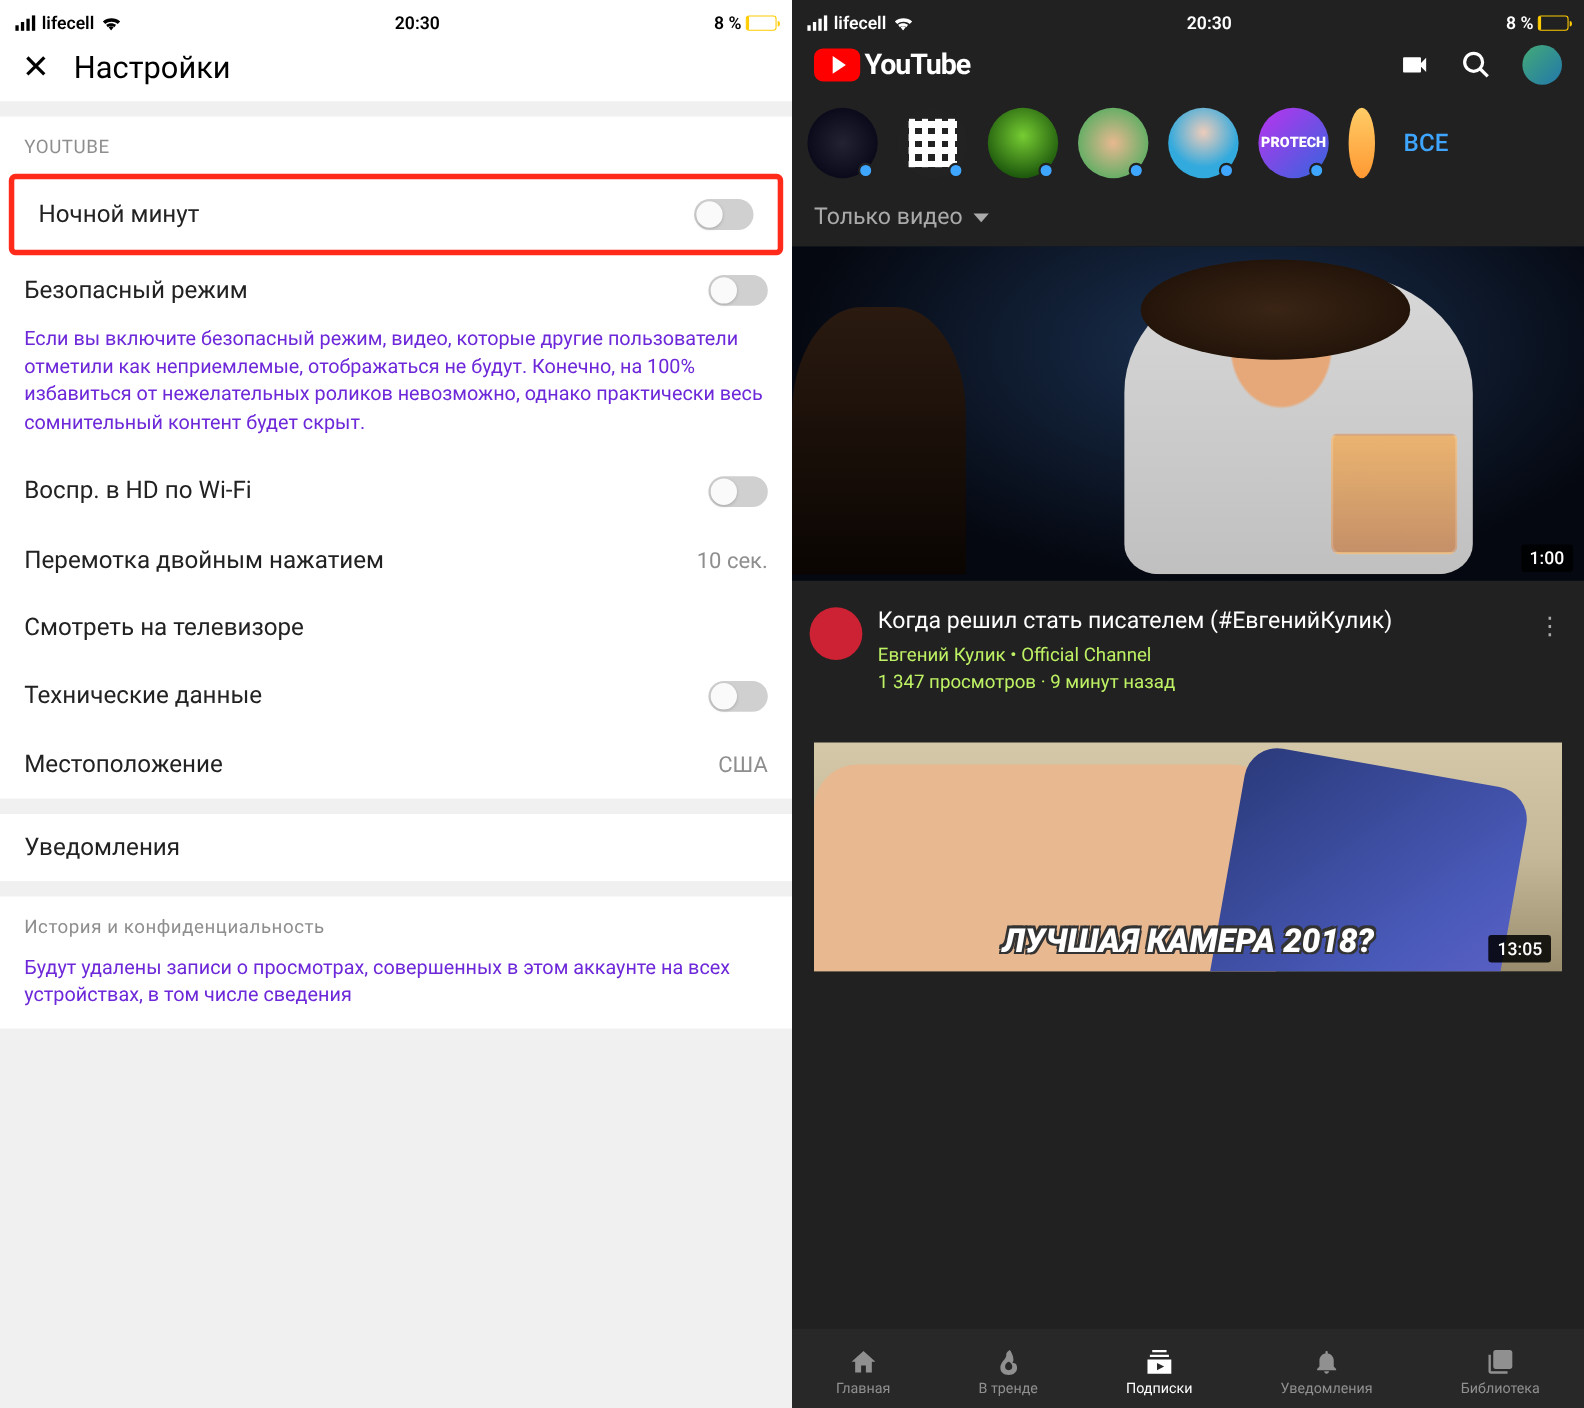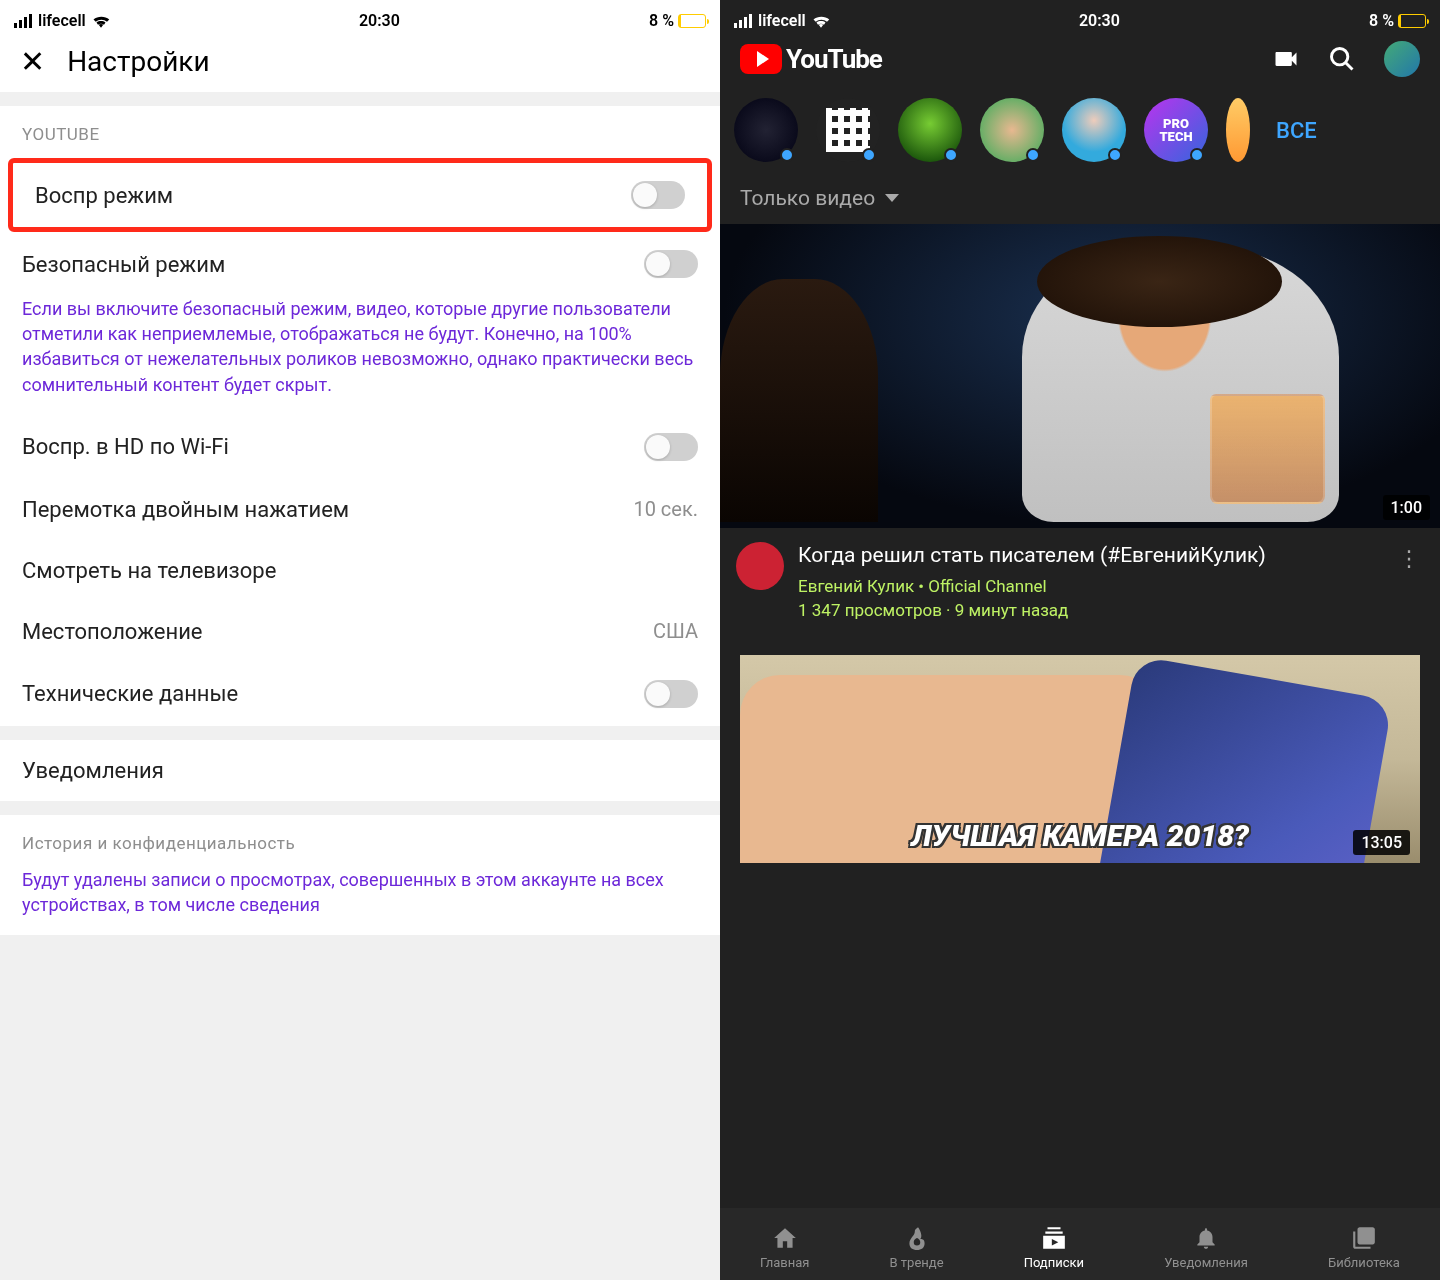--- a/index.html
+++ b/index.html
@@ -46,21 +46,21 @@
 .avatar{width:36px;height:36px;border-radius:50%;background:linear-gradient(135deg,#4a7,#27a);cursor:pointer;}
 .channels-strip{display:flex;padding:10px 14px;gap:18px;overflow:hidden;align-items:center;}
 .channel-av{width:64px;height:64px;border-radius:50%;position:relative;flex-shrink:0;cursor:pointer;}
 .ch-dot{width:14px;height:14px;background:#3ea6ff;border:2px solid #212121;border-radius:50%;position:absolute;bottom:0;right:4px;}
 .ch-all{color:#3ea6ff;font-size:22px;font-weight:500;padding:0 8px;cursor:pointer;}
 .filter-bar{padding:14px 20px;display:flex;align-items:center;gap:10px;color:#aaa;font-size:21px;cursor:pointer;}
 .chevron-down{width:0;height:0;border-left:7px solid transparent;border-right:7px solid transparent;border-top:8px solid #aaa;}
 .video-card{margin-bottom:18px;}
 .thumb{width:100%;height:304px;background:#0a1520;position:relative;overflow:hidden;}
 .duration{position:absolute;bottom:8px;right:10px;background:rgba(0,0,0,0.85);color:#fff;padding:3px 8px;border-radius:3px;font-size:16px;font-weight:500;}
-.video-meta{display:flex;padding:14px 16px;gap:14px;position:relative;justify-content:space-between;}
+.video-meta{display:flex;padding:24px 16px;gap:14px;position:relative;justify-content:space-between;}
 .ch-small{width:48px;height:48px;border-radius:50%;background:#c23;flex-shrink:0;}
 .video-info{flex:1;}
 .video-title{font-size:21px;color:#fff;line-height:1.3;margin-bottom:6px;}
 .video-sub{font-size:17px;color:#bef264;line-height:1.4;}
 .more-dots{color:#aaa;font-size:22px;cursor:pointer;padding:4px;}
 .thumb2{width:100%;height:208px;background:linear-gradient(180deg,#d4c8a8 0%,#c4b898 50%,#9a8d6d 100%);position:relative;overflow:hidden;margin:0 20px;width:calc(100% - 40px);}
 .phone-shape{position:absolute;right:60px;top:20px;width:260px;height:400px;background:linear-gradient(135deg,#2a3a7a 0%,#4a5aba 50%,#7a6ada 100%);border-radius:30px;transform:rotate(10deg);}
 .hand-shape{position:absolute;left:0;top:20px;width:420px;height:380px;background:#e8b890;border-radius:40px;}
 .thumb2-title{position:absolute;bottom:10px;left:50%;transform:translateX(-50%);color:#fff;font-size:30px;font-weight:900;font-style:italic;white-space:nowrap;text-shadow:2px 2px 0 #333,-2px -2px 0 #333,2px -2px 0 #333,-2px 2px 0 #333;}
 .bottom-nav{position:absolute;bottom:0;left:0;right:0;height:72px;background:#282828;display:flex;justify-content:space-around;align-items:center;padding-top:6px;}
@@ -74,21 +74,21 @@
 .t1-hair{position:absolute;left:44%;top:4%;width:34%;height:30%;background:radial-gradient(#3a2515,#1a0d05);border-radius:50%;}
 .t1-left{position:absolute;left:0;top:18%;width:22%;height:80%;background:linear-gradient(#2a1a10,#0a0502);border-radius:40% 40% 0 0;}
 .t1-glass{position:absolute;right:16%;bottom:8%;width:16%;height:36%;background:linear-gradient(180deg,#faa742aa,#c8641a88);border-radius:6px 6px 8px 8px;border:2px solid #ffffff30;}
 
 .ca1{background:radial-gradient(#223,#001);}
 .ca2{background:#222;display:flex;align-items:center;justify-content:center;}
 .ca2-g{width:44px;height:44px;background:repeating-linear-gradient(0deg,#fff 0 6px,#0000 6px 12px),repeating-linear-gradient(90deg,#fff 0 6px,#0000 6px 12px);}
 .ca3{background:radial-gradient(circle at 50% 40%,#7c3,#030);}
 .ca4{background:radial-gradient(circle at 50% 50%,#e8b890,#3a5);}
 .ca5{background:radial-gradient(circle at 50% 35%,#ecb,#3ad 60%);}
-.ca6{background:linear-gradient(135deg,#b3e,#36d);display:flex;flex-direction:column;align-items:center;justify-content:center;color:#fff;font-size:13px;font-weight:900;line-height:1;}
+.ca6{background:linear-gradient(135deg,#b3e,#36d);display:flex;flex-direction:row;align-items:center;justify-content:center;color:#fff;font-size:13px;font-weight:900;line-height:1;}
 .ca7{background:linear-gradient(#fc6,#f93);width:24px;}
 </style>
 </head>
 <body>
 
 <div class="screen left">
   <div class="status-bar">
     <div class="status-left">
       <div class="signal-bars">
           <span></span>
@@ -112,21 +112,21 @@
 
   <div class="nav-header">
     <span class="close-x">✕</span>
     <span class="nav-title">Настройки</span>
   </div>
 
   <div class="section">
     <div class="section-header">YOUTUBE</div>
     <div class="highlight-box">
       <div class="row">
-        <span class="row-label">Воспр режим</span>
+        <span class="row-label">Ночной минут</span>
         <div class="toggle">
             <div class="toggle-knob"></div>
           </div>
       </div>
     </div>
     <div class="row">
       <span class="row-label">Безопасный режим</span>
       <div class="toggle">
           <div class="toggle-knob"></div>
         </div>
@@ -139,28 +139,28 @@
         </div>
     </div>
     <div class="row">
       <span class="row-label">Перемотка двойным нажатием</span>
       <span class="row-value">10 сек.</span>
     </div>
     <div class="row">
       <span class="row-label">Смотреть на телевизоре</span>
     </div>
     <div class="row">
-      <span class="row-label">Местоположение</span>
-      <span class="row-value">США</span>
-    </div>
-    <div class="row">
       <span class="row-label">Технические данные</span>
       <div class="toggle">
           <div class="toggle-knob"></div>
         </div>
+    </div>
+    <div class="row">
+      <span class="row-label">Местоположение</span>
+      <span class="row-value">США</span>
     </div>
   </div>
 
   <div class="section">
     <div class="row">
       <span class="row-label">Уведомления</span>
     </div>
   </div>
 
   <div class="section">

